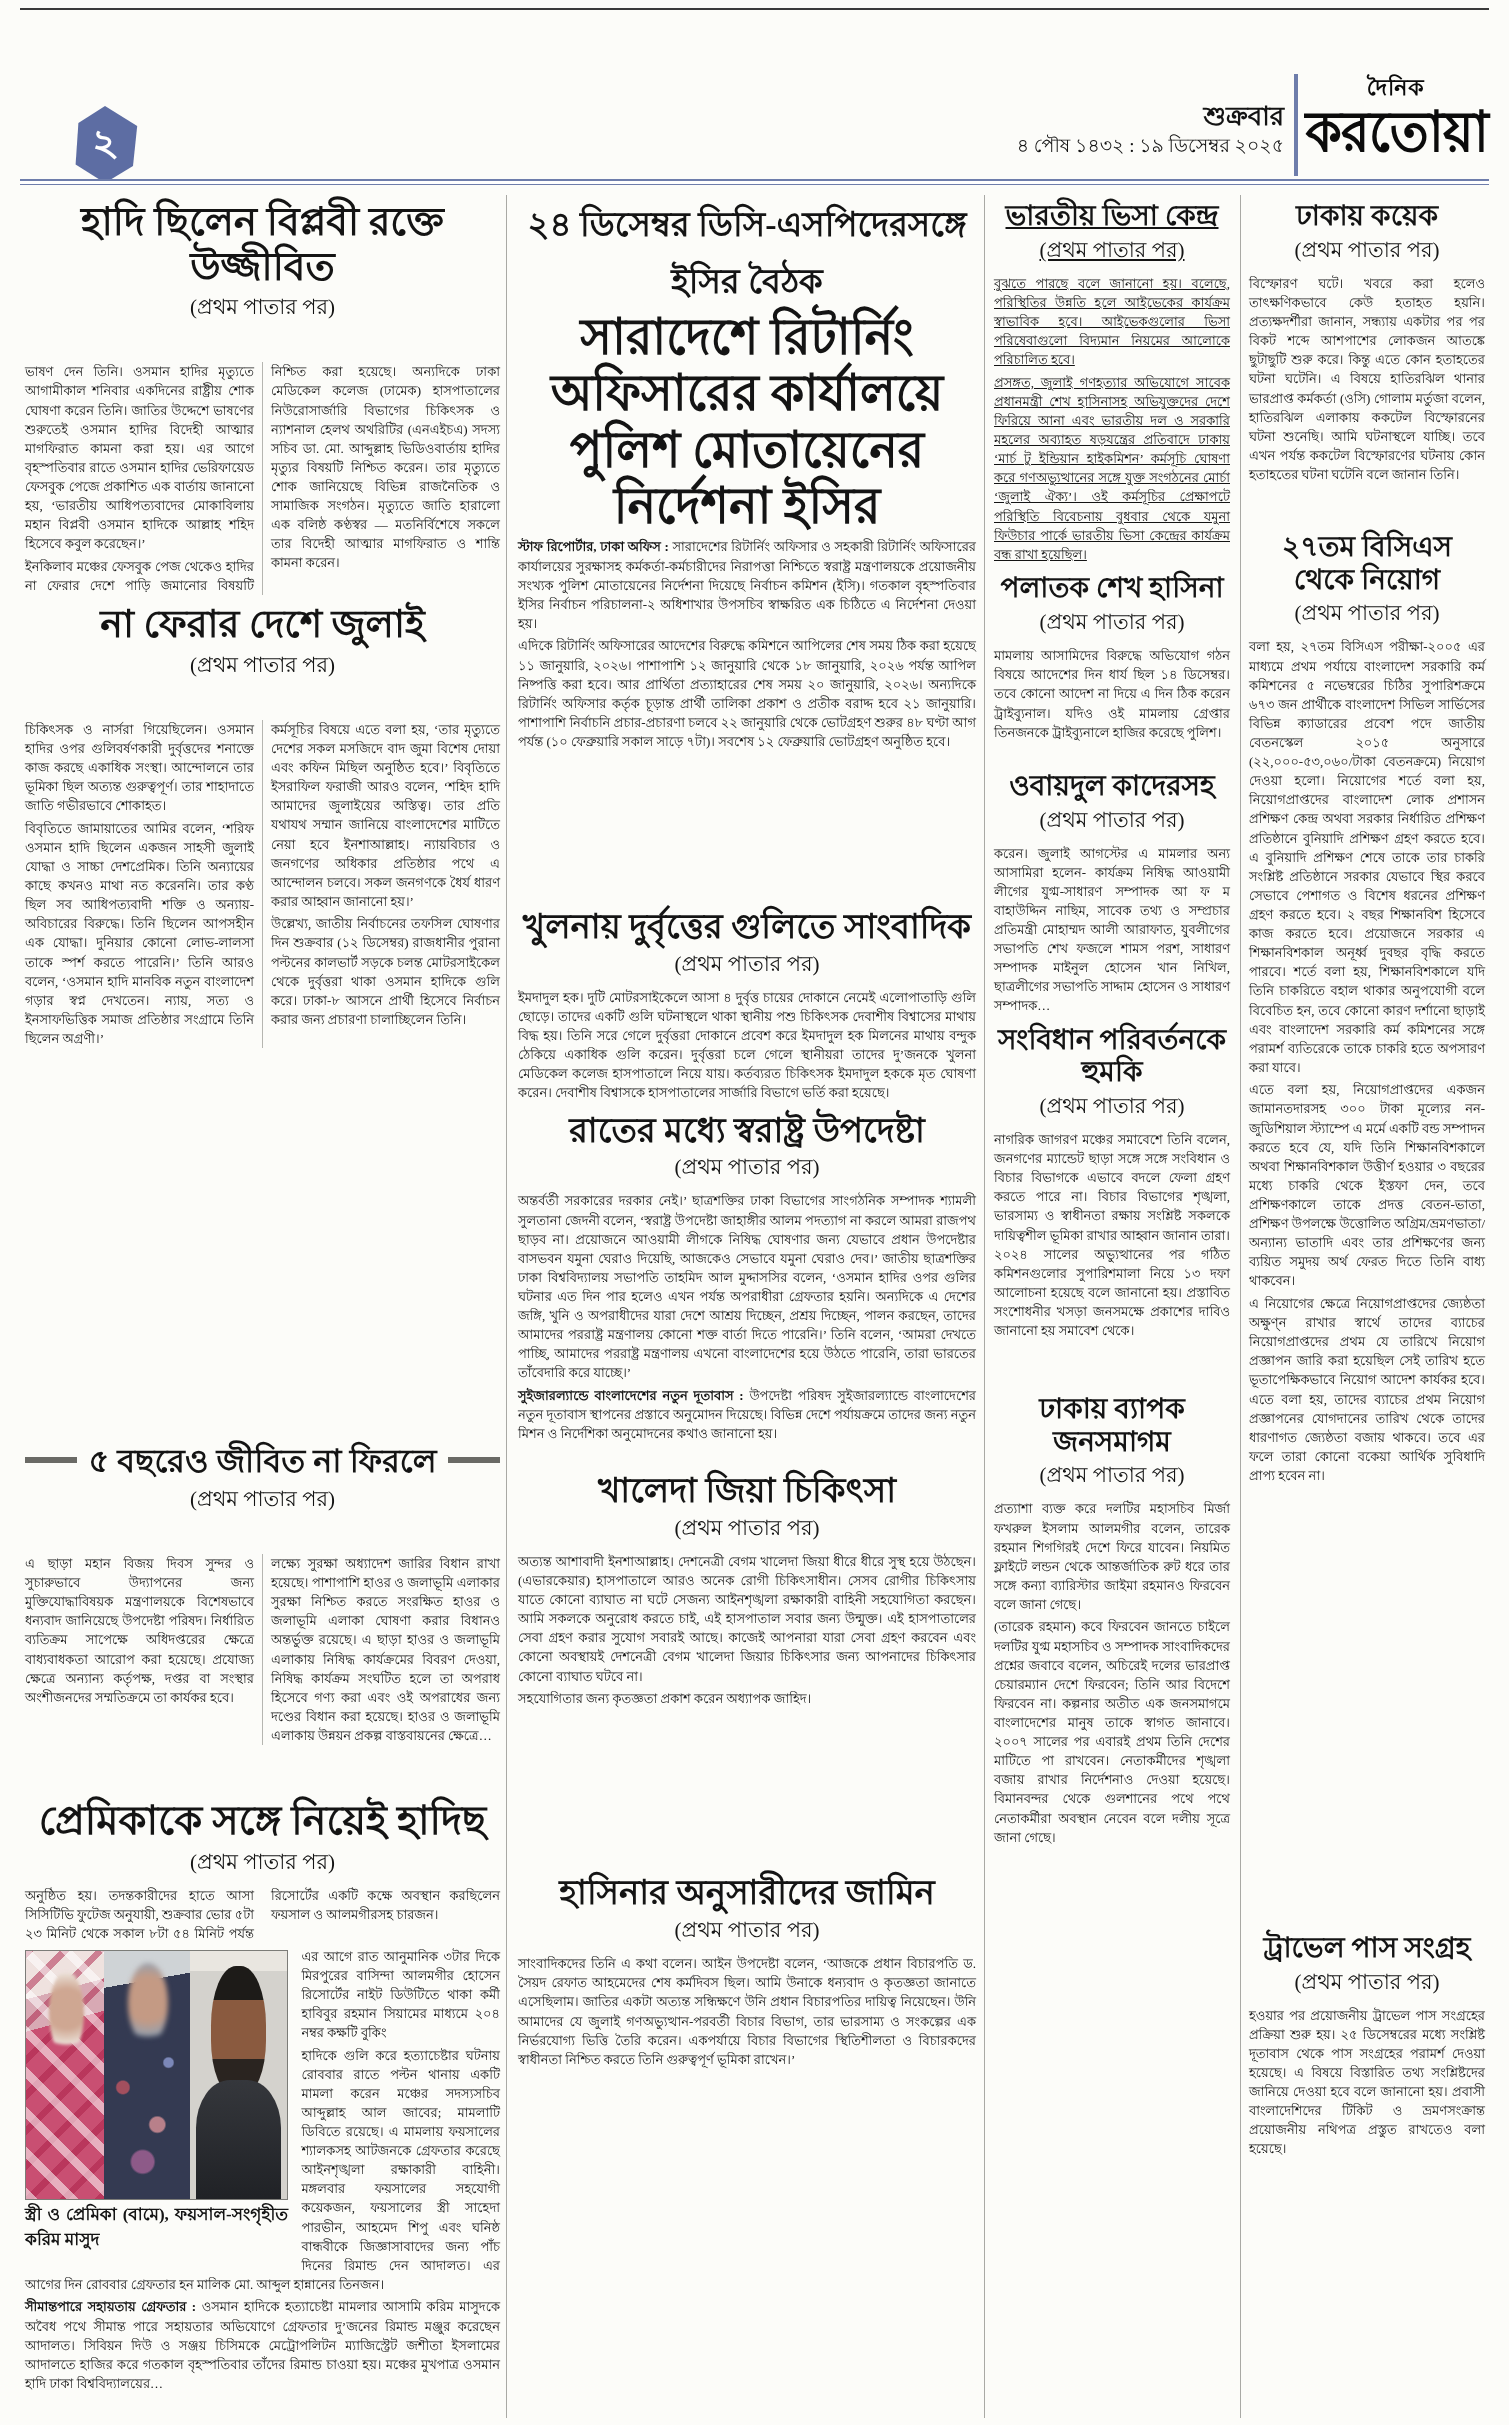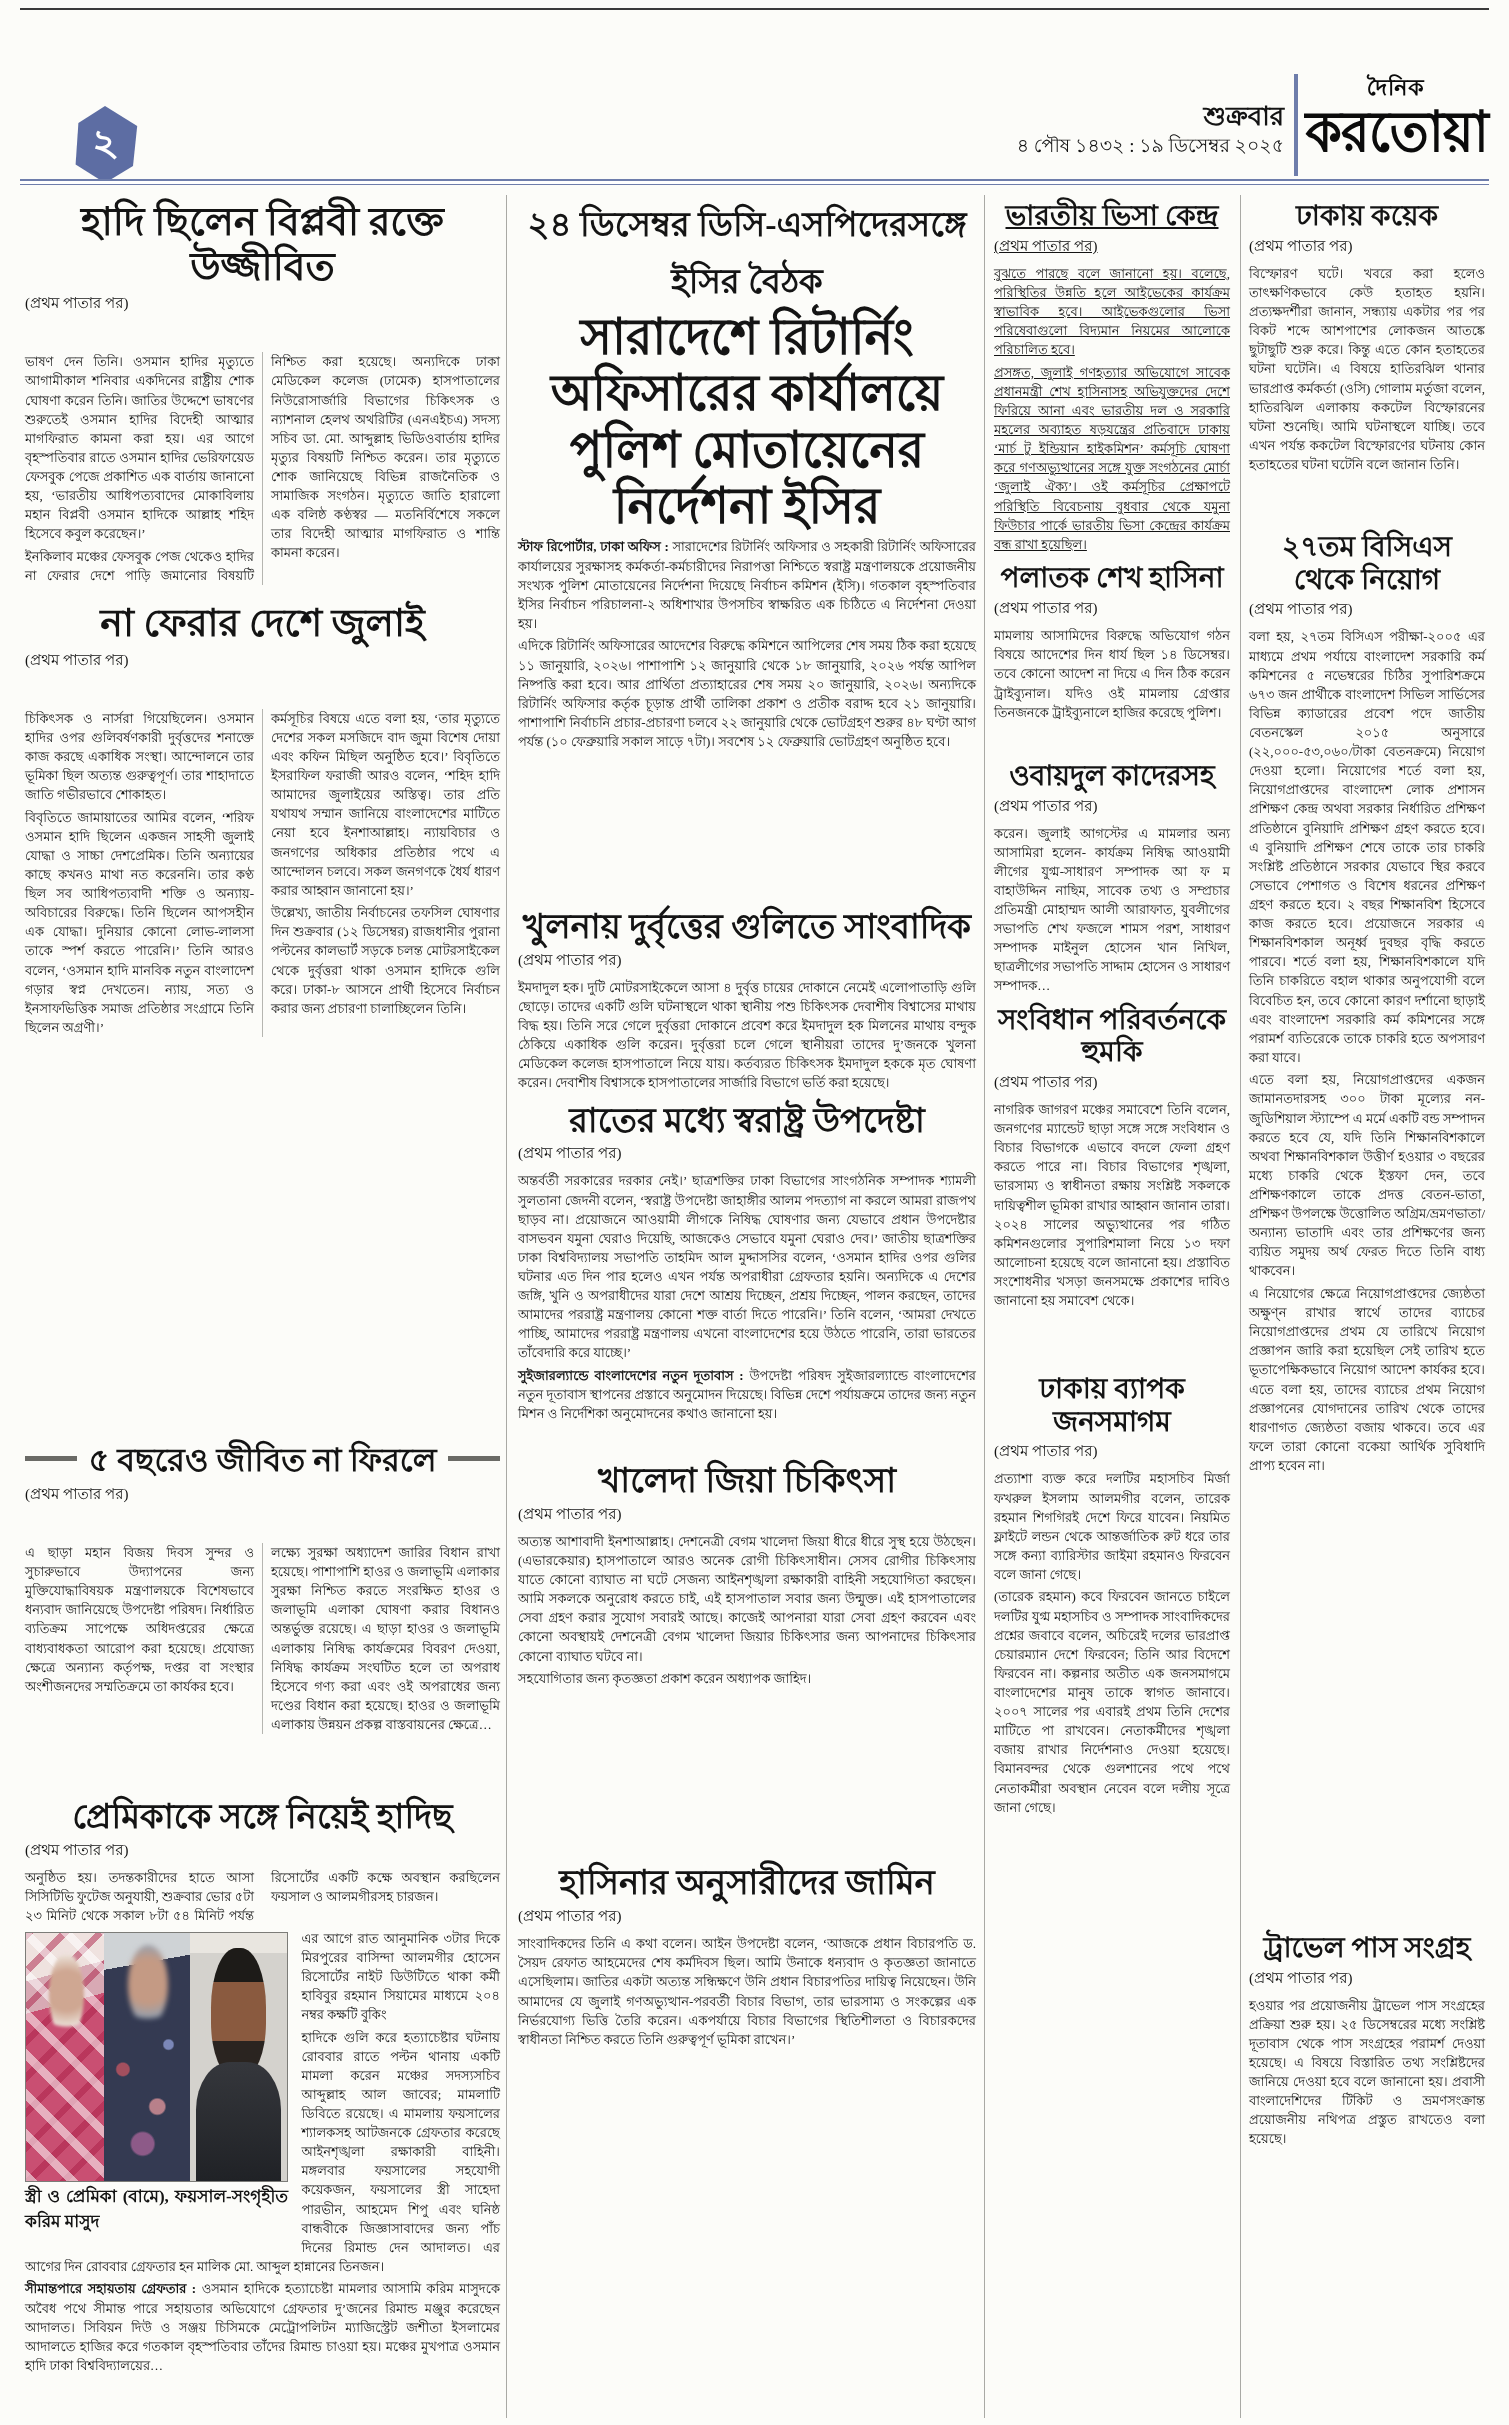--- a/index.html
+++ b/index.html
@@ -20,21 +20,21 @@
   .masthead .big{font-weight:bold;font-size:52px;line-height:1.0;letter-spacing:-0.8px;
                  transform:scaleY(1.08);}
   .header-rule{position:absolute;left:20px;right:20px;top:179px;height:2.5px;background:#fff;
                border-top:2.5px solid #6e7dab;border-bottom:1.7px solid #6e7dab;}
   
   .vrule{position:absolute;top:195px;bottom:8.4px;width:0.8px;background:#a9a9a5;}
   
   .region{position:absolute;top:195px;}
   .story{margin-bottom:8.4px;}
   .hl{font-weight:bold;text-align:center;line-height:1.15;margin:5px 0 1.7px 0;}
-  .cont{text-align:left;font-size:15px;margin:1.7px 0 5px 0;}
+  .cont{text-align:center;font-size:21px;margin:1.7px 0 5px 0;}
   .body{font-size:13px;line-height:1.47;text-align:justify;}
   .body p{margin:0 0 3.4px 0;text-indent:0;}
   .two-col{column-count:2;column-gap:17px;column-rule:0.8px solid #b5b5b0;margin-top:36px;}
   .kicker{font-weight:bold;text-align:center;font-size:34px;margin:3.4px 0 0 0;}
   .mainhead{font-weight:bold;text-align:center;font-size:48px;line-height:1.12;margin:1.7px 0 8.4px 0;
             transform:scaleY(1.05);}
   .bars{display:flex;align-items:center;gap:11.7px;}
   .bars .bar{flex:1;height:5.9px;background:#6a6a66;}
   
   .photofig{float:left;width:263px;margin:3.4px 13.4px 3.4px 0;}
@@ -65,21 +65,21 @@
   .photocaption{display:flex;justify-content:space-between;font-weight:bold;font-size:17px;
                 padding-top:3.4px;}
   
   #region-left{left:25px;width:475px;}
   #region-center{left:518px;width:458px;}
   #region-col5{left:994px;width:236px;}
   #region-col6{left:1249px;width:236px;}
   .hl-a{font-size:39px;}
   .hl-b{font-size:38px;}
   .hl-c{font-size:32px;white-space:nowrap;}
-  .hl-d{font-size:34px;}
+  .hl-d{font-size:40px;}
   .hl-center{font-size:34px;}
   .hl-side{font-size:28px;}
   b{font-weight:bold;}
 </style>
 </head>
 <body>
 
 <div class="page">
   <div class="top-hairline"></div>
 

